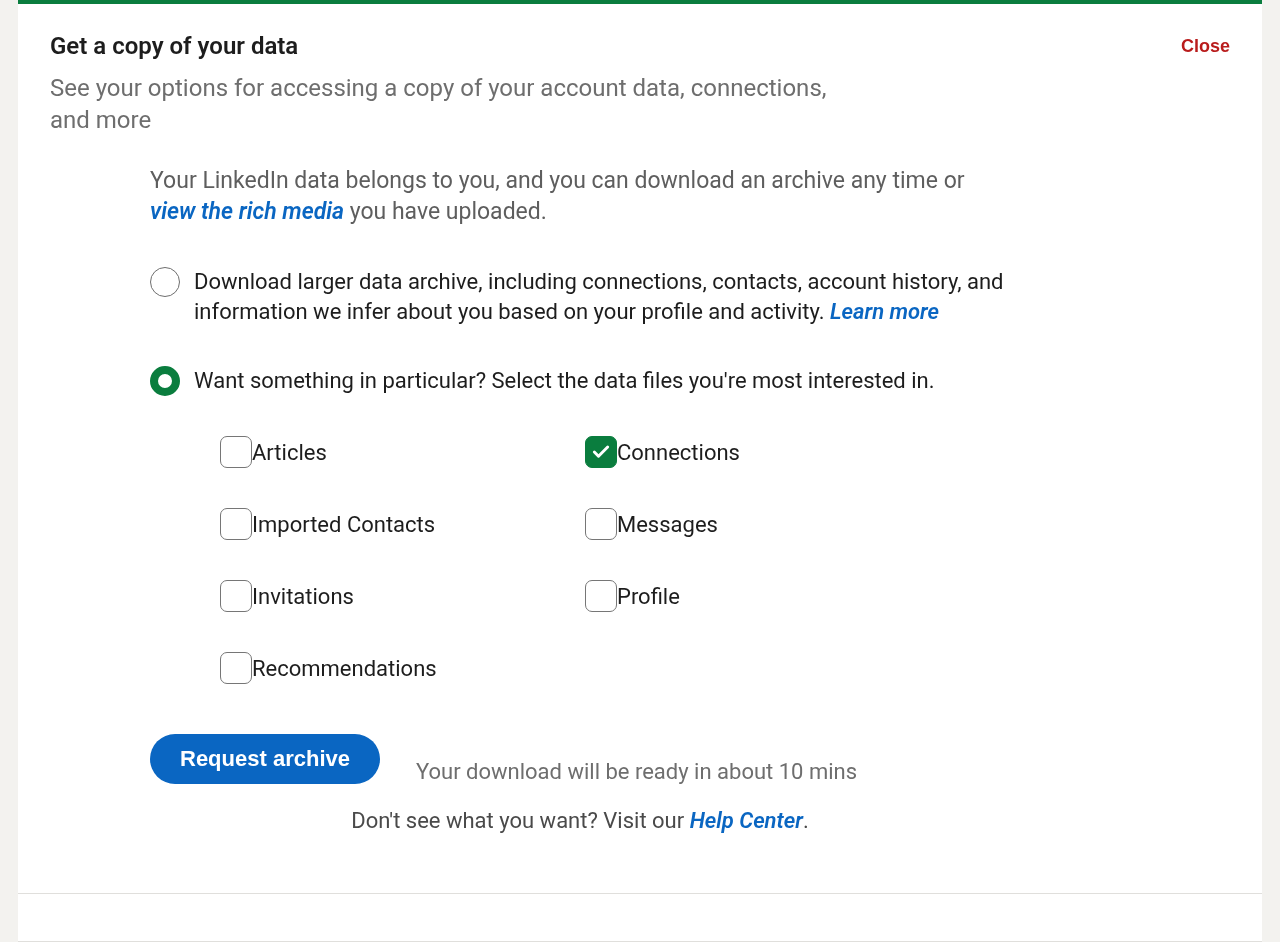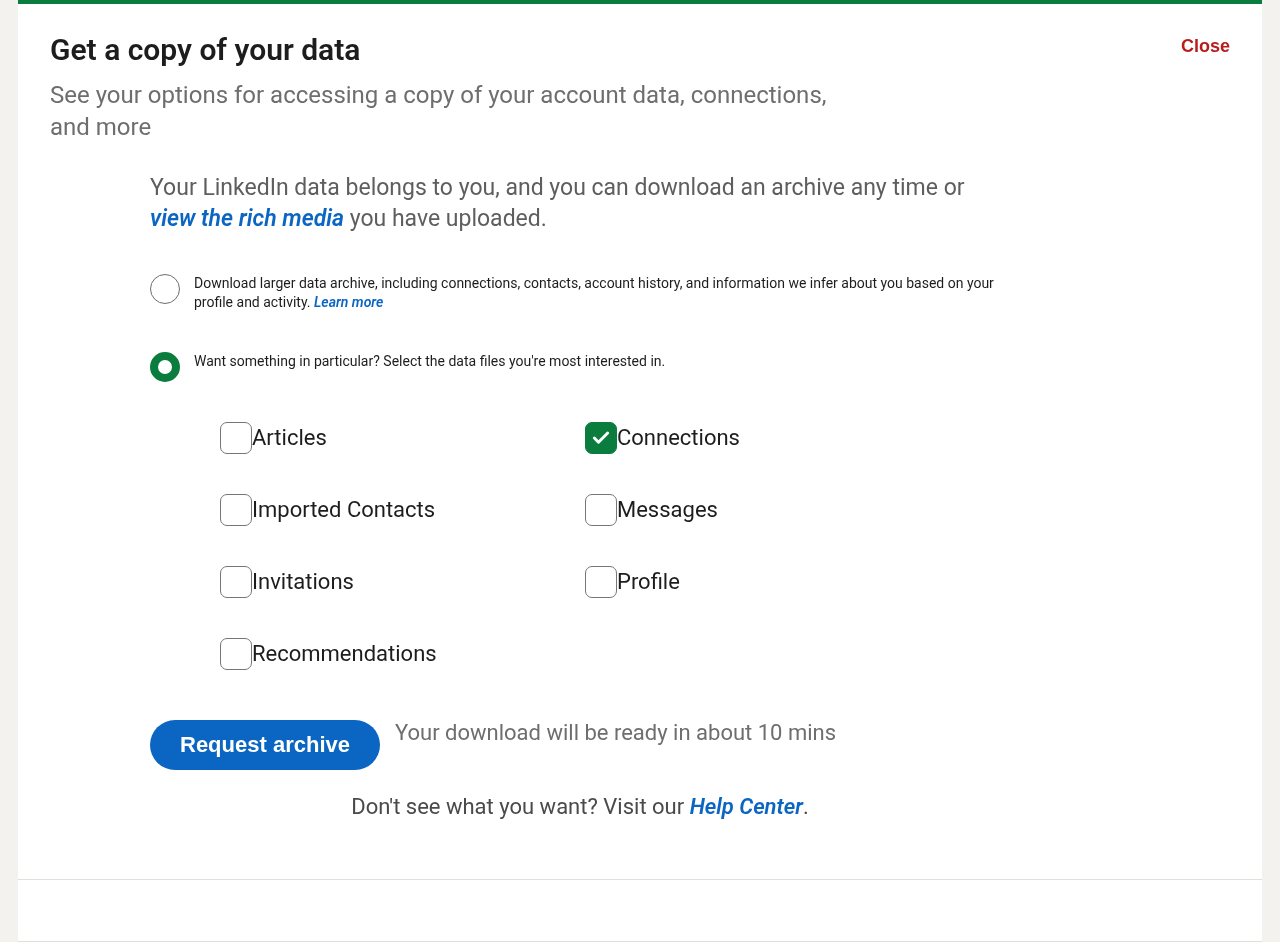--- a/index.html
+++ b/index.html
@@ -33,21 +33,21 @@
       top: 32px;
       right: 32px;
       font-size: 18px;
       font-weight: 600;
       color: #b91c1c;
       cursor: pointer;
       background: none;
       border: none;
     }
     .title {
-      font-size: 30px;
+      font-size: 24px;
       font-weight: 600;
       color: #1d1d1d;
       margin-bottom: 12px;
     }
     .subtitle {
       font-size: 24px;
       color: #6e6e6e;
       line-height: 1.35;
       max-width: 820px;
       margin-bottom: 28px;
@@ -84,21 +84,21 @@
       position: relative;
       margin-top: 0px;
       cursor: pointer;
       background: #fff;
     }
     .radio.selected {
       border: 8px solid #0a7d3e;
       background: #fff;
     }
     .option-text {
-      font-size: 14px;
+      font-size: 22px;
       color: #1d1d1d;
       line-height: 1.35;
     }
     .checkbox-grid {
       display: grid;
       grid-template-columns: 1fr 1fr;
       column-gap: 40px;
       row-gap: 40px;
       padding-left: 70px;
       margin-bottom: 50px;
@@ -129,22 +129,22 @@
     }
     .checkbox svg {
       display: none;
     }
     .checkbox-label {
       font-size: 22px;
       color: #1d1d1d;
     }
     .action-row {
       display: flex;
-      align-items: flex-start;
-      gap: 15px;
+      align-items: flex-end;
+      gap: 36px;
       margin-bottom: 24px;
     }
     .request-btn {
       background: #0a66c2;
       color: #fff;
       border: none;
       border-radius: 26px;
       padding: 12px 30px;
       font-size: 22px;
       font-weight: 600;

